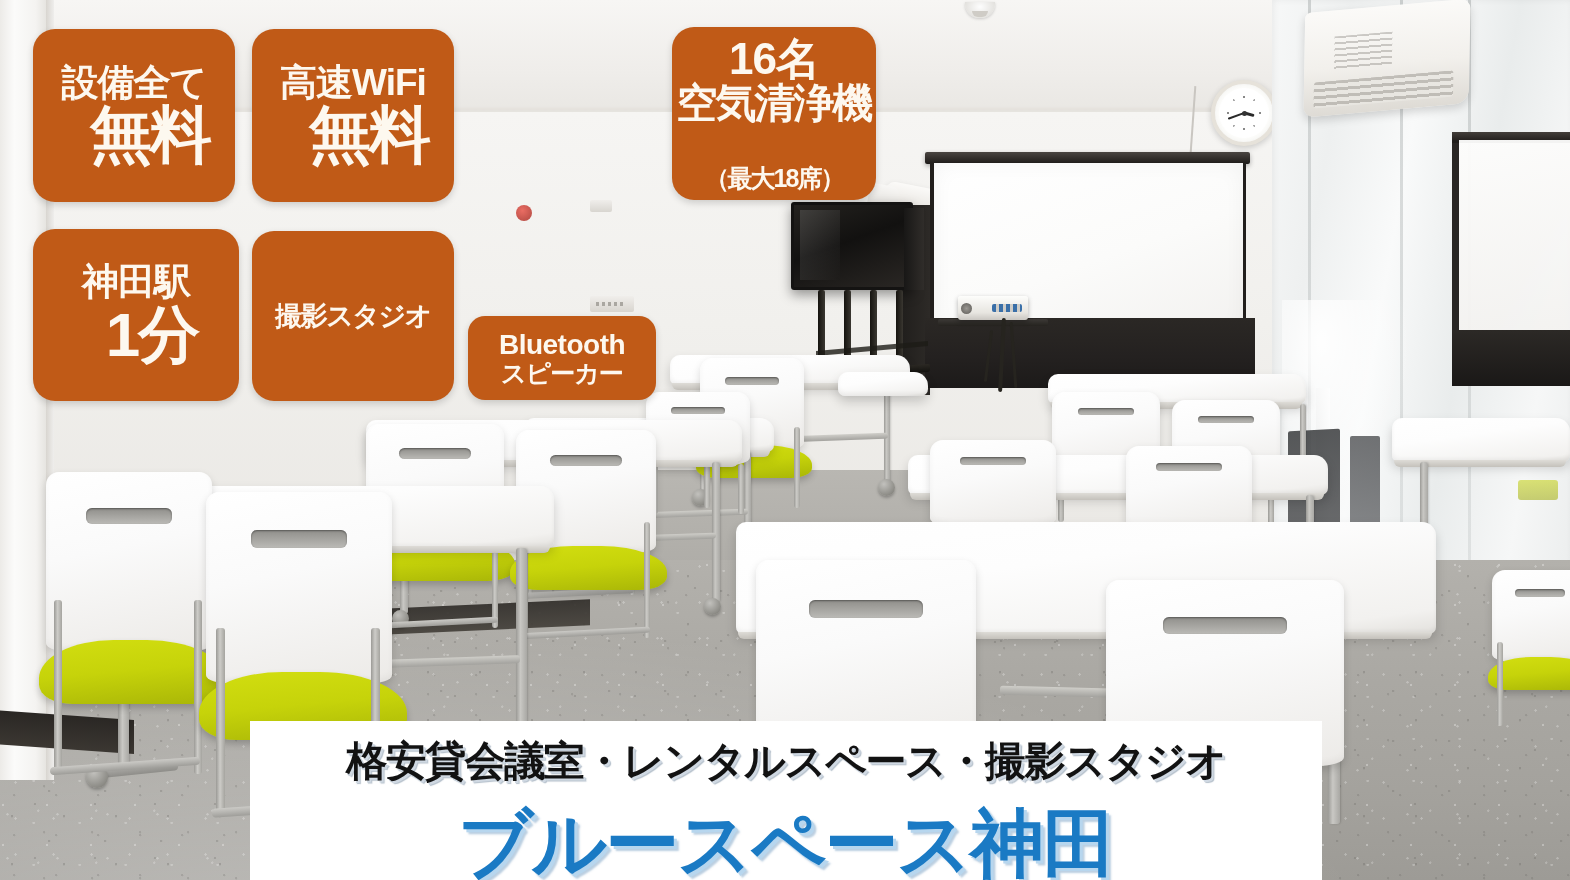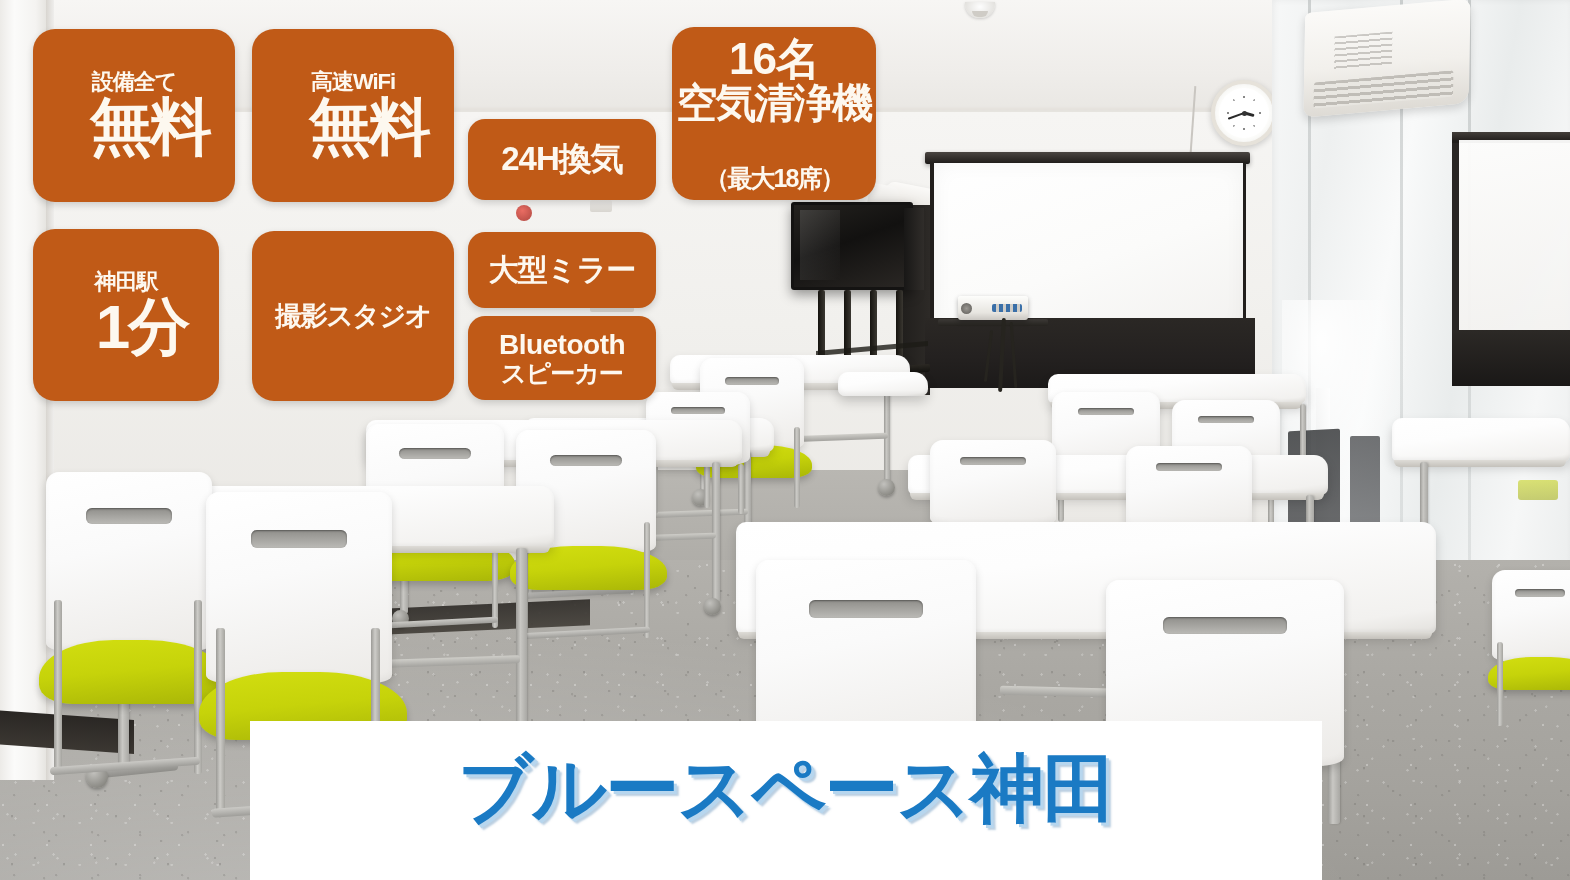--- a/index.html
+++ b/index.html
@@ -238,37 +238,37 @@
     background:linear-gradient(90deg,#9b9a96,#cdccc8 45%,#a5a49f);border-radius:3px;}
   .chair .skid{position:absolute;height:6px;
     background:linear-gradient(180deg,#cbcac6,#9e9d99);border-radius:4px;}
 
   
   .badges{position:absolute;left:0;top:0;width:700px;height:420px;}
   .badge{position:absolute;background:#c05a17;color:#fdf8ef;
     display:flex;flex-direction:column;align-items:center;justify-content:center;
     text-align:center;line-height:1.04;font-weight:bold;letter-spacing:-.5px;
     box-shadow:0 3px 7px rgba(0,0,0,.16);}
-  .badge .sm{font-size:22px;letter-spacing:-1px;text-align:right;}
+  .badge .sm{font-size:37px;letter-spacing:-1px;text-align:right;}
   .badge .sm2{font-size:27px;letter-spacing:-1.5px;}
   .badge .lg{font-size:62px;letter-spacing:-2px;margin-top:1px;margin-left:32px;}
   .badge .one-sm{font-size:30px;letter-spacing:-1px;}
   .badge .one-md{font-size:33px;letter-spacing:-1px;}
   .badge .one-lat{font-size:28px;letter-spacing:-.5px;}
   .badge .one-lat2{font-size:25px;letter-spacing:-1px;}
   .badge .n16{font-size:44px;letter-spacing:-1px;}
   .badge .tb{font-size:41px;letter-spacing:-2px;}
   .badge .paren{font-size:25px;letter-spacing:-2px;margin-top:40px;}
 
   #b-equip   {left:33px; top:29px;  width:202px;height:173px;border-radius:22px;}
   #b-wifi    {left:252px;top:29px;  width:202px;height:173px;border-radius:22px;}
   #b-air     {left:468px;top:28px;  width:188px;height:82px; border-radius:17px;}
   #b-vent    {left:468px;top:119px; width:188px;height:81px; border-radius:17px;}
   #b-seats   {left:672px;top:27px;  width:204px;height:173px;border-radius:22px;}
-  #b-station {left:33px; top:229px; width:186px;height:172px;border-radius:22px;}
+  #b-station {left:33px; top:229px; width:206px;height:172px;border-radius:22px;}
   #b-campaign{left:252px;top:231px; width:202px;height:170px;border-radius:22px;}
   #b-mirror  {left:468px;top:232px; width:188px;height:76px; border-radius:17px;}
   #b-speaker {left:468px;top:316px; width:188px;height:84px; border-radius:17px;}
 
   
   .caption{position:absolute;left:250px;top:721px;width:1072px;height:159px;
     background:#ffffff;display:flex;flex-direction:column;
     align-items:center;justify-content:flex-start;padding-top:13px;}
   .cap-sub{font-size:41px;font-weight:bold;color:#121212;letter-spacing:-1.5px;
     white-space:nowrap;
@@ -574,46 +574,41 @@
       <span class="sm">設備全て</span>
       <span class="lg">無料</span>
     </div>
 
     <div class="badge" id="b-wifi">
       <span class="sm">高速WiFi</span>
       <span class="lg">無料</span>
     </div>
 
 
-    <div class="badge" id="b-vent">
-      <span class="one-md">24H換気</span>
-    </div>
 
     <div class="badge" id="b-seats">
       <span class="n16">16名</span>
       <span class="tb">空気清浄機</span>
       <span class="paren">（最大18席）</span>
     </div>
 
     <div class="badge" id="b-station">
       <span class="sm">神田駅</span>
       <span class="lg">1分</span>
     </div>
 
     <div class="badge" id="b-campaign">
       <span class="sm2">撮影スタジオ</span>
     </div>
 
-    <div class="badge" id="b-mirror">
-      <span class="one-sm">大型ミラー</span>
-    </div>
 
     <div class="badge" id="b-speaker">
       <span class="one-lat">Bluetooth</span>
       <span class="one-lat2">スピーカー</span>
     </div>
   </div>
 
   <div class="caption">
+    <div class="cap-sub">格安貸会議室・レンタルスペース・撮影スタジオ</div>
     <div class="cap-title">ブルースペース神田</div>
   </div>
 
 </div>
 
 </body></html>

